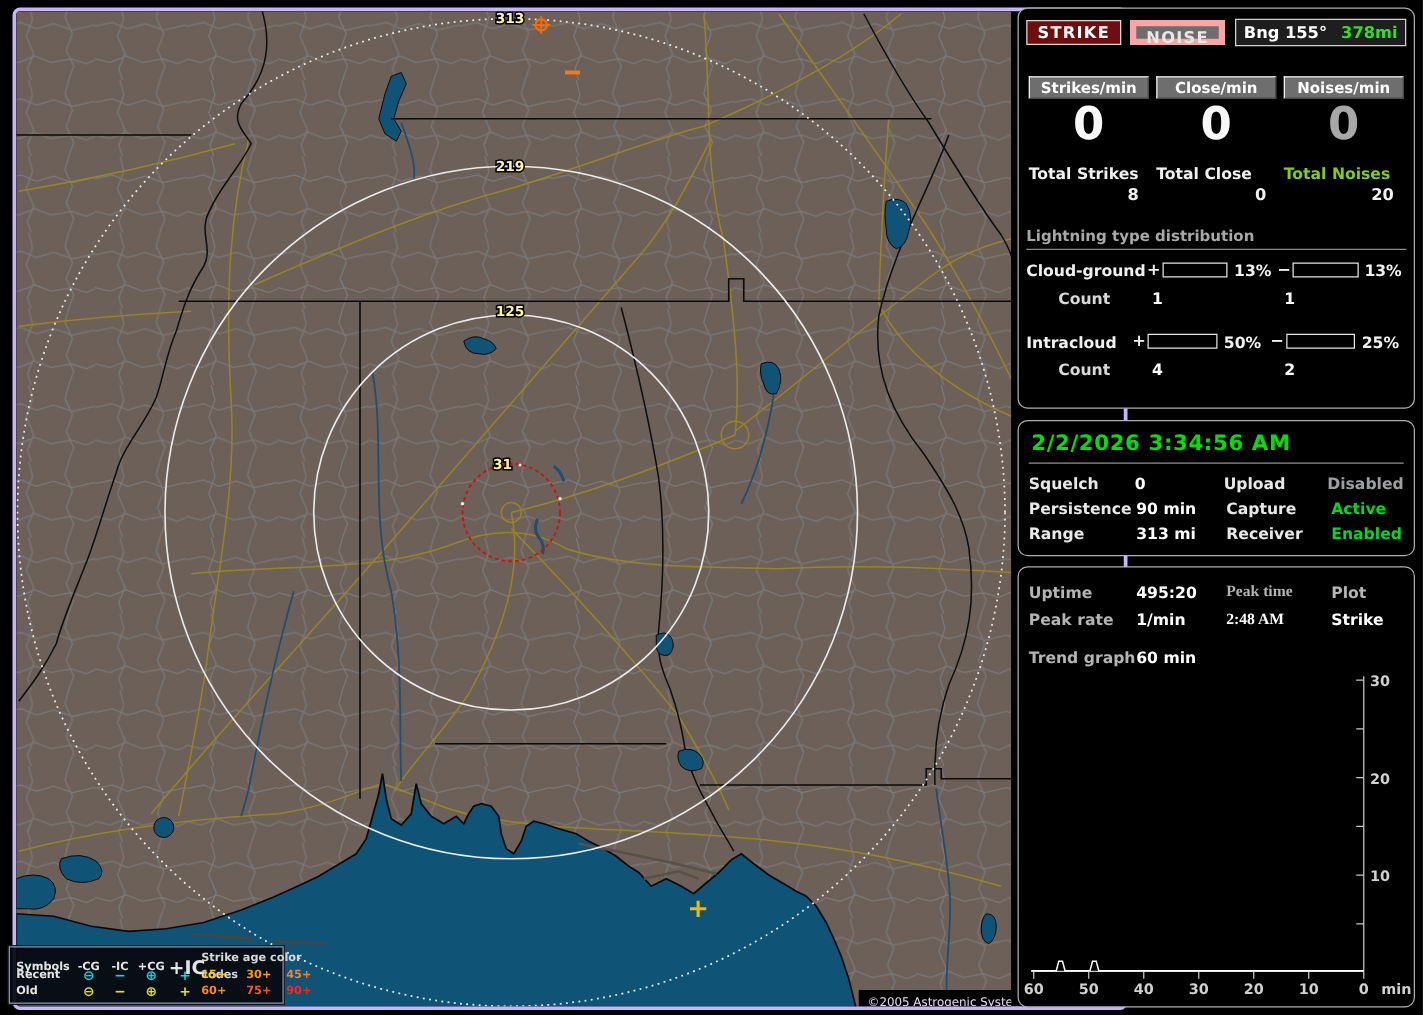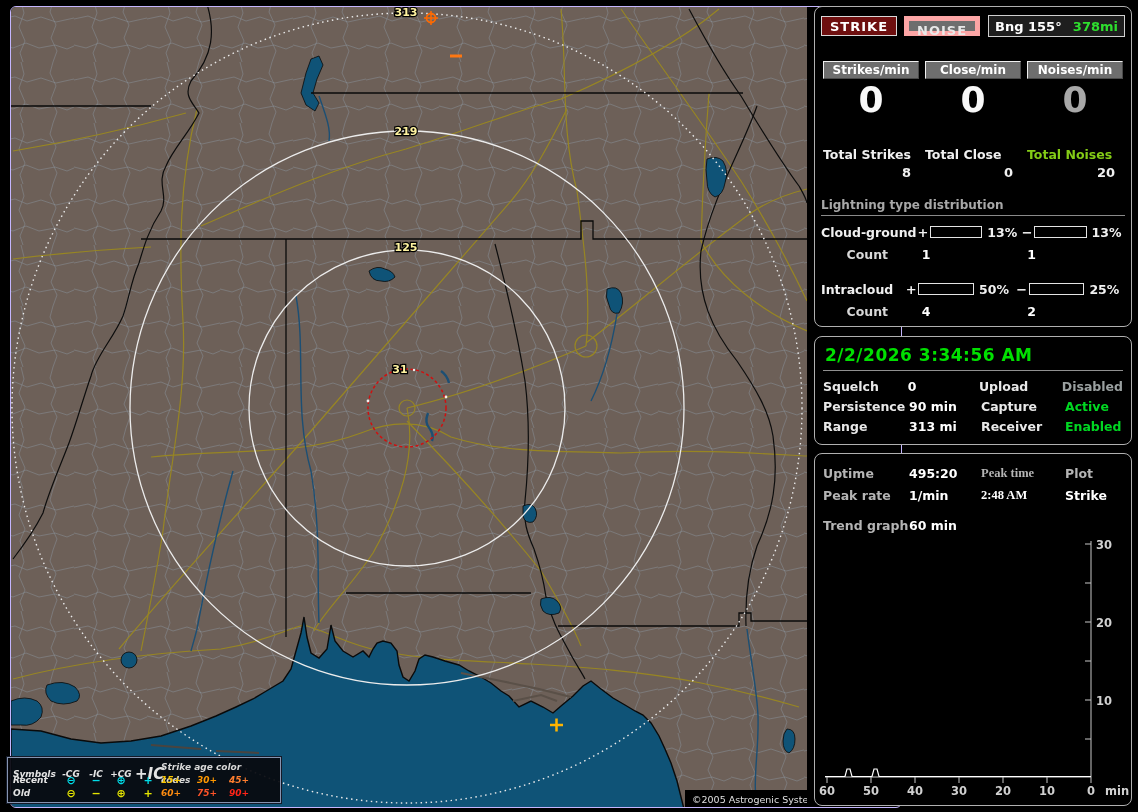--- a/index.html
+++ b/index.html
@@ -2,27 +2,27 @@
 <html><head>
 <meta charset="utf-8">
 <style>
   * { margin:0; padding:0; box-sizing:border-box; }
   html,body { background:#000; }
   body { font-family:"DejaVu Sans","Liberation Sans",sans-serif; }
   #app { position:relative; width:1138px; height:812px; background:#000; overflow:hidden; }
 
   
   .map-panel { position:absolute; left:10px; top:6px; width:892px; height:802px;
-    border:1px solid #c4b5fd; border-radius:6px; overflow:hidden; background:#000; }
+    border:3px solid #c4b5fd; border-radius:6px; overflow:hidden; background:#000; }
   .map-panel svg { display:block; }
 
   
-  .legend { position:absolute; left:7px; top:757px; width:274px; height:46px;
+  .legend { position:absolute; left:7px; top:757px; width:220px; height:46px;
     background:rgba(8,9,14,0.93); border:1px solid #8693b0; box-shadow:0 0 0 1px #141a28;
-    font-weight:bold; font-size:9px; color:#e4e4e4; padding:3px 4px 2px 5px; z-index:5;font-style:italic; }
+    font-weight:bold; font-size:9px; color:#e4e4e4; padding:3px 4px 2px 5px; z-index:5; }
   .legend-row { display:grid; grid-template-columns:44px 28px 22px 28px 26px 36px 32px 30px;
     align-items:center; height:13px; line-height:13px; }
   .legend-row .sym { text-align:center; font-size:11px; line-height:11px; }
   .legend-row .agehdr { grid-column:6/9; color:#d8d8d8; }
   .legend-row .age { text-align:left; }
 
   
   .rbox { position:absolute; background:#000; border:1px solid #b0b0b0; border-radius:8px;
     color:#f0f0f0; font-weight:bold; }
   #box1 { left:814px; top:6px;   width:318px; height:321px; padding:8px 6px; }
@@ -38,21 +38,21 @@
   .bng-box { margin-left:auto; width:137px; height:22px; border:1px solid #d0d0d0; background:#1e1e1e;
     display:flex; align-items:center; font-size:13px; padding:0 6px; }
   .bng-box .bng { color:#fff; }
   .bng-box .dist { color:#2ede2e; margin-left:auto; }
 
   .counters { display:flex; justify-content:space-between; margin-top:24px; padding:0 2px; }
   .counter-col { width:96px; display:flex; flex-direction:column; }
   .rate-btn { background:#6e6e6e; border:1px solid; border-color:#f0f0f0 #4a4a4a #4a4a4a #f0f0f0;
     color:#fff; font-size:12px; text-align:center; height:18px; line-height:16px; }
   .rate-val { font-size:36px; text-align:center; line-height:42px; height:44px; }
-  .total-lbl { font-size:12.5px; margin-top:24px; white-space:nowrap; }
+  .total-lbl { font-size:12.5px; margin-top:8px; white-space:nowrap; }
   .total-val { font-size:13px; text-align:right; padding-right:8px; margin-top:3px; }
 
   .dist-title { color:#a8a8a8; font-size:12px; font-weight:bold; margin-top:18px;
     border-bottom:1px solid #8a8a8a; padding-bottom:3px; }
   .dist-row { display:flex; align-items:center; height:22px; margin-top:5px; font-size:12.5px;justify-content:center; }
   .dist-label { width:96px; white-space:nowrap; }
   .dsign { width:16px; text-align:center; font-size:13px; }
   .dbar { width:64px; height:12px; border:1px solid #e4e4e4; background:#000; margin-right:5px; }
   .dbar-fill { height:100%; }
   .dpct { width:41px; font-size:12.5px; }

